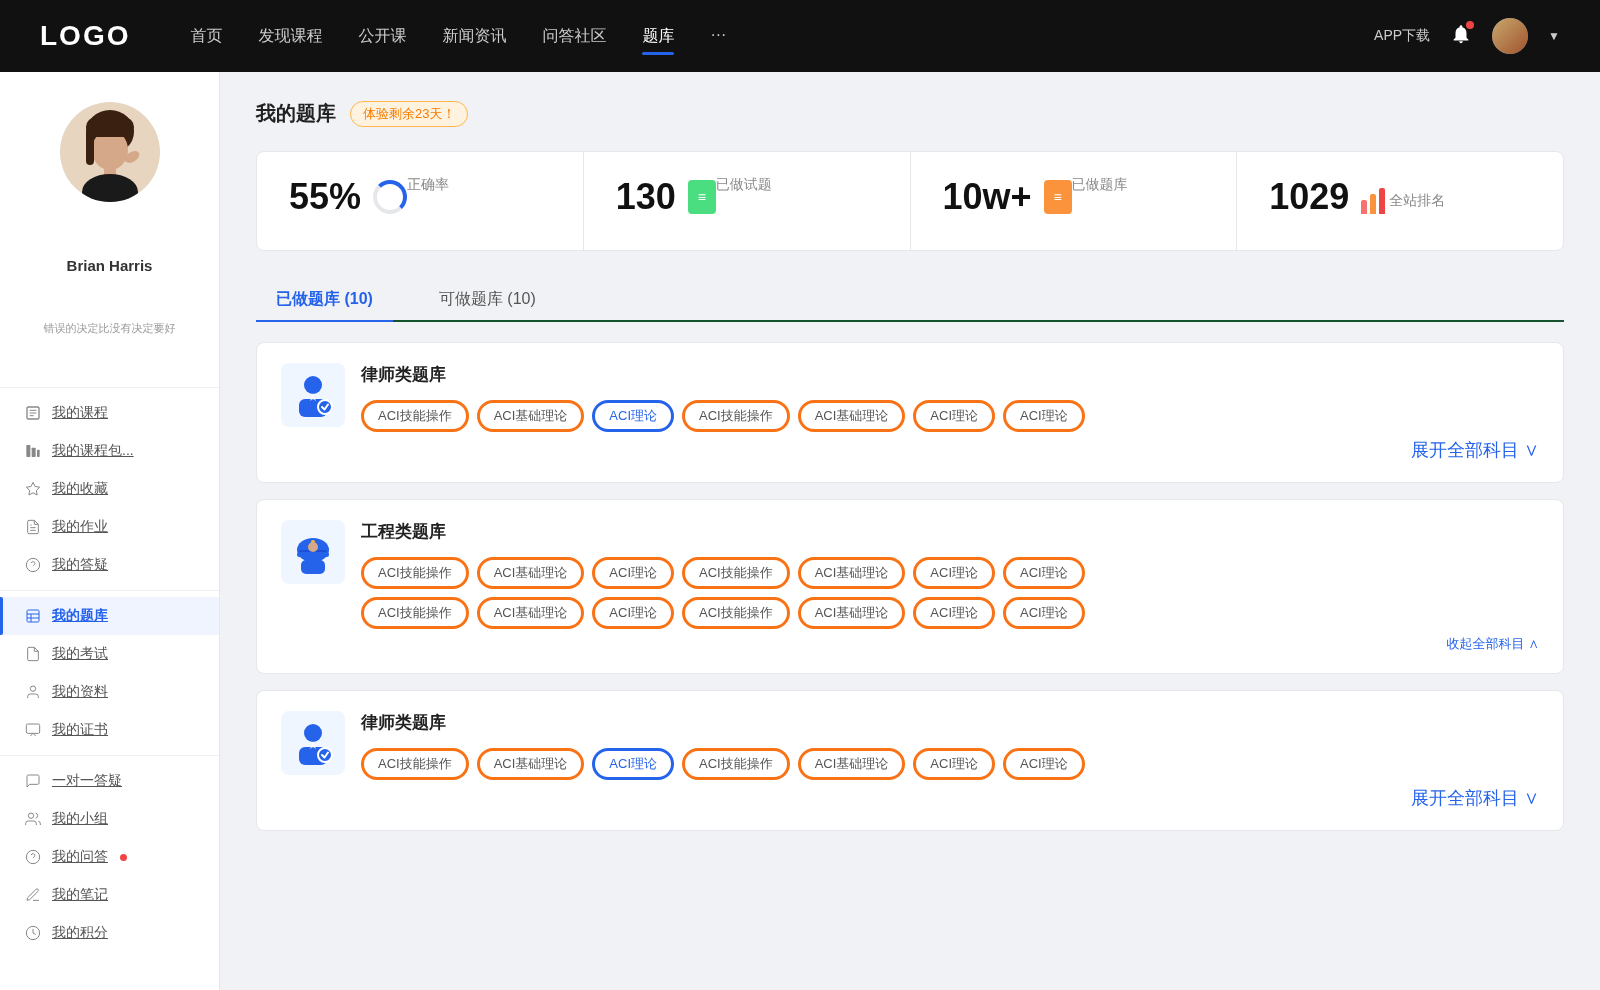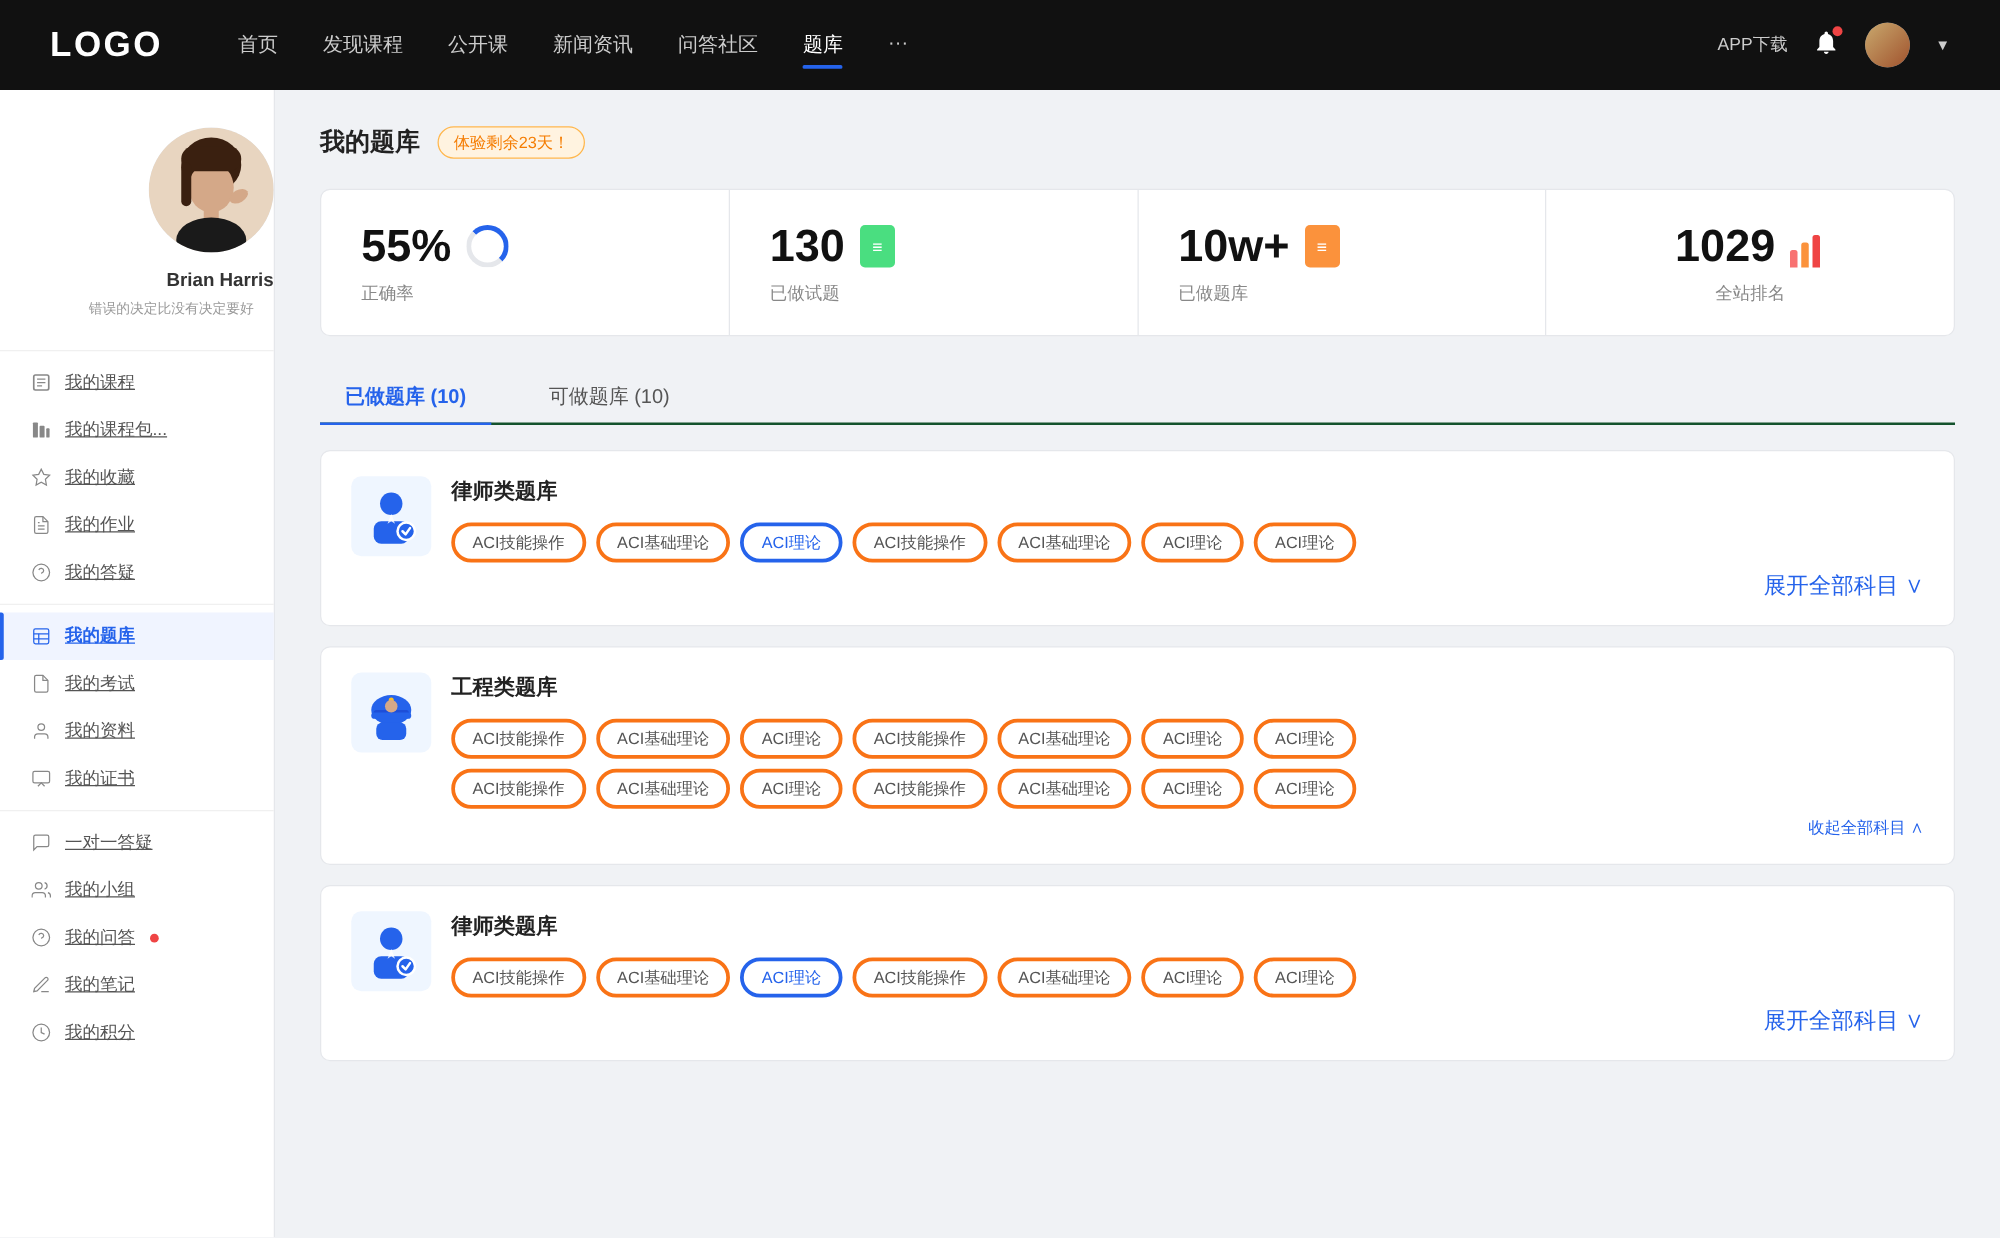--- a/index.html
+++ b/index.html
@@ -93,39 +93,40 @@
 
     
     .sidebar {
       width: 220px;
       background: #fff;
       border-right: 1px solid #e5e7eb;
       padding: 30px 0 20px;
       flex-shrink: 0;
       display: flex;
       flex-direction: column;
-      align-items: flex-end;
+      align-items: center;
+      gap: 41px;
     }
     .sidebar-avatar-wrap {
       width: 100px; height: 100px;
       border-radius: 50%;
       background: #e5e7eb;
       overflow: hidden;
       margin-bottom: 14px;
     }
     .sidebar-name {
       font-size: 15px;
       font-weight: 600;
       color: #333;
       margin-bottom: 6px;
     }
     .sidebar-motto {
       font-size: 11px;
       color: #999;
-      margin-bottom: 20px;
+      margin-bottom: 4px;
       padding: 0 16px;
       text-align: center;
     }
     .sidebar-divider {
       width: 100%;
       height: 1px;
       background: #f0f0f0;
       margin: 6px 0;
     }
     .sidebar-menu {
@@ -203,21 +204,21 @@
       border-radius: 8px;
       margin-bottom: 28px;
       border: 1px solid #e5e7eb;
       overflow: hidden;
     }
     .stat-card {
       flex: 1;
       padding: 24px 32px;
       border-right: 1px solid #e5e7eb;
       display: flex;
-      flex-direction: column;
+      flex-direction: row;
     }
     .stat-card:last-child { border-right: none; align-items: center; }
     .stat-top {
       display: flex;
       align-items: center;
       gap: 12px;
       margin-bottom: 8px;
     }
     .stat-value {
       font-size: 36px;

